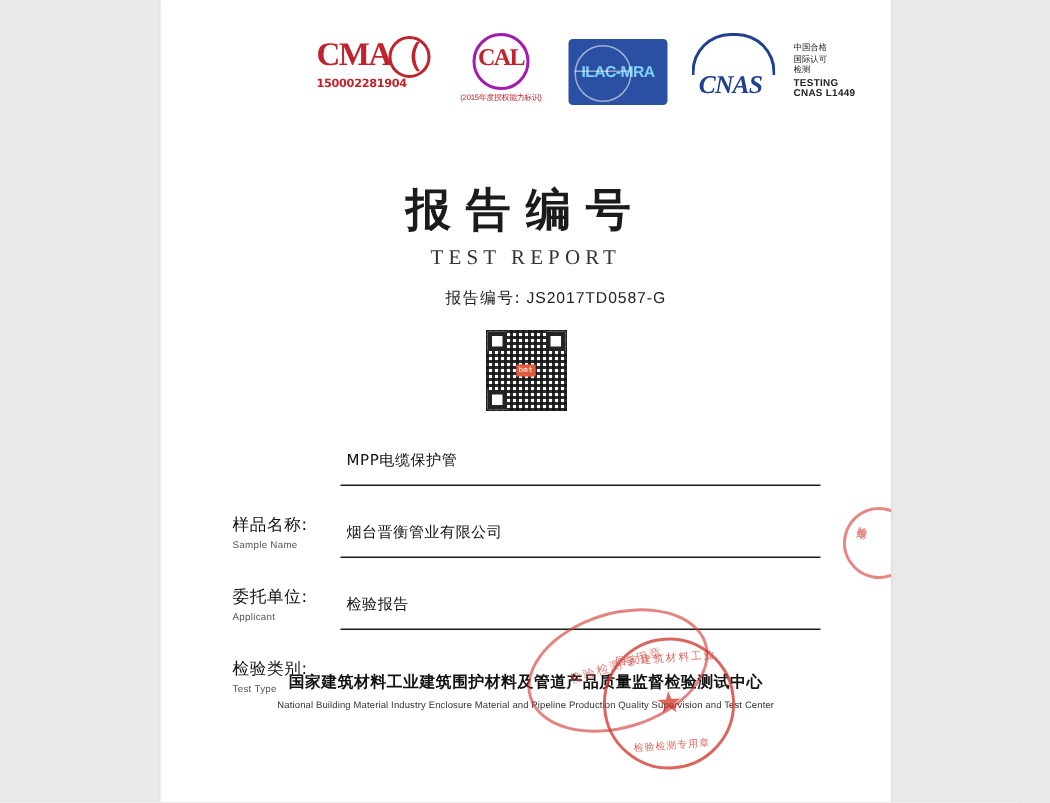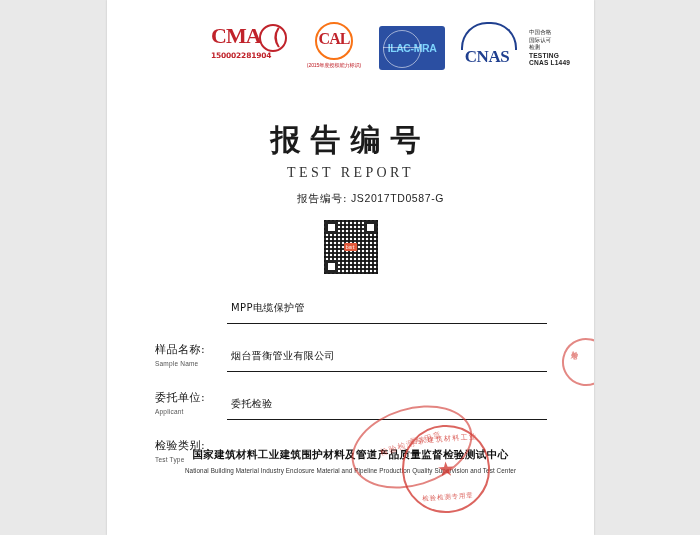--- a/index.html
+++ b/index.html
@@ -77,21 +77,21 @@
   .cal {
     width: 70px;
     height: 52px;
     position: relative;
     color: #c0232b;
     text-align: center;
   }
   .cal .cal-ring {
     width: 34px;
     height: 34px;
-    border: 2px solid #f97316;
+    border: 2px solid #a21caf;
     border-radius: 50%;
     margin: 0 auto;
     position: relative;
   }
   .cal .cal-text {
     position: absolute;
     left: 0; right: 0;
     top: 6px;
     font-size: 16px;
     font-weight: bold;
@@ -443,21 +443,21 @@
         <div class="cal-sub">(2015年度授权能力标识)</div>
       </div>
 
       <div class="cert-item ilac">
         <div class="globe"></div>
         <div class="ilac-txt">ILAC-MRA</div>
       </div>
 
       <div class="cert-item cnas">
         <div class="cnas-arc"></div>
-        <div class="cnas-txt" style="margin-top:22px;">CNAS</div>
+        <div class="cnas-txt" style="margin-top:22px;font-style:italic;">CNAS</div>
       </div>
 
       <div class="cert-item cnas-side">
         <div>中国合格</div>
         <div>国际认可</div>
         <div>检测</div>
         <div class="big">TESTING</div>
         <div class="big">CNAS L1449</div>
       </div>
 
@@ -494,21 +494,21 @@
           <span class="en">Applicant</span>
         </div>
         <div class="field-value">烟台晋衡管业有限公司</div>
       </div>
 
       <div class="field-row">
         <div class="field-label">
           <span class="cn">检验类别:</span>
           <span class="en">Test Type</span>
         </div>
-        <div class="field-value">委托检验</div>
+        <div class="field-value">检验报告</div>
       </div>
 
     </div>
 
     <div class="footer">
       <div class="cn">国家建筑材料工业建筑围护材料及管道产品质量监督检验测试中心</div>
       <div class="en">National Building Material Industry Enclosure Material and Pipeline Production Quality Supervision and Test Center</div>
     </div>
 
     <div class="stamp-oval">

